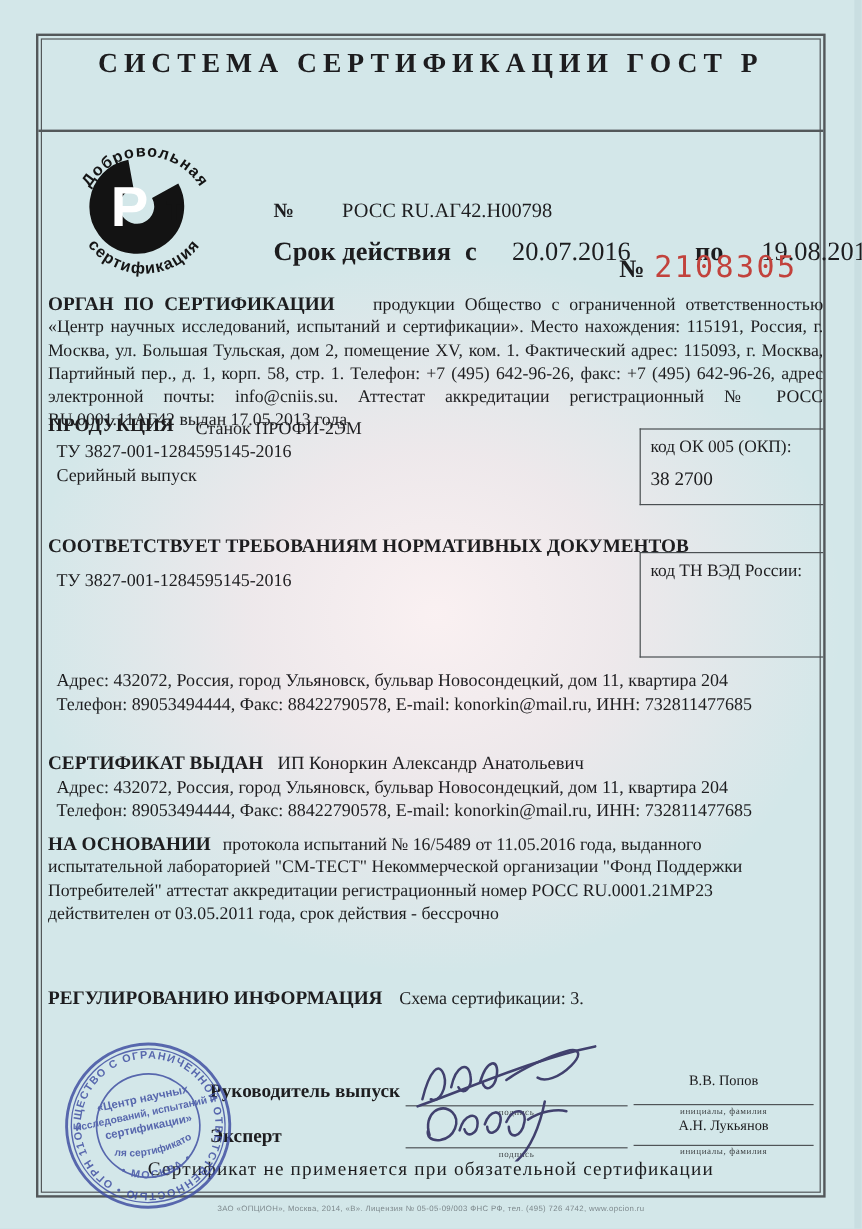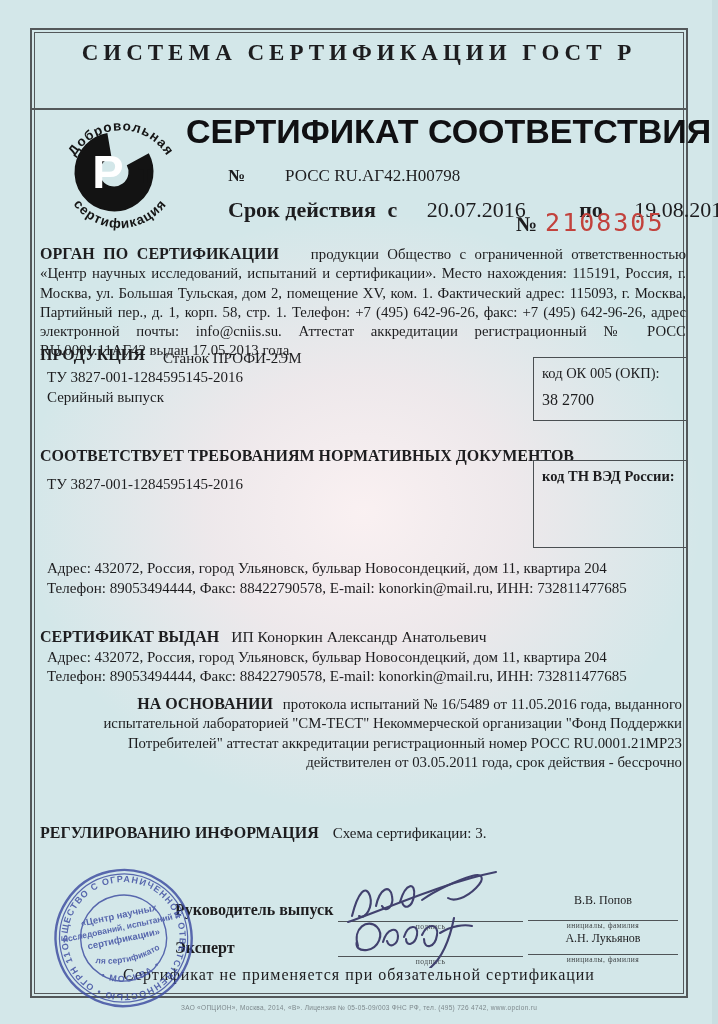--- a/index.html
+++ b/index.html
@@ -71,21 +71,20 @@
       </text>
       <text font-size="13.5" font-weight="bold" fill="#151515" letter-spacing="1">
         <textPath href="#arcBot" startOffset="50%" text-anchor="middle">сертификация</textPath>
       </text>
       <circle cx="66" cy="64" r="27" fill="none" stroke="#131313" stroke-width="25" stroke-dasharray="136 33.6" stroke-dashoffset="-152" transform="rotate(8 66 64)"></circle>
       <text x="60" y="80" font-size="47" font-weight="bold" fill="#ffffff" text-anchor="middle" font-family="Liberation Sans, sans-serif">Р</text>
       <text x="97" y="75" font-size="30" font-weight="bold" fill="#131313" text-anchor="middle">т</text>
     </svg>
   </div>
 
-  <div class="abs title">СЕРТИФИКАТ СООТВЕТСТВИЯ</div>
 
   <div class="abs certno-row">
     <span class="lbl">№</span><span class="val">РОСС RU.АГ42.Н00798</span>
   </div>
 
   <div class="abs validity-row">
     <span class="lbl">Срок действия</span>
     <span class="lbl" style="margin-left:6px;">с</span>
     <span style="margin-left:24px;">20.07.2016</span>
     <span class="lbl" style="margin-left:48px;">по</span>
@@ -106,36 +105,36 @@
   <div class="abs line15" style="left:47px;top:389px;">Серийный выпуск</div>
 
   <div class="abs code-box" style="left:533px;top:357px;width:136px;height:48px;">
     <div>код ОК 005 (ОКП):</div>
     <div class="cv">38 2700</div>
   </div>
 
   <div class="abs sec-h" style="left:40px;top:447px;">СООТВЕТСТВУЕТ ТРЕБОВАНИЯМ НОРМАТИВНЫХ ДОКУМЕНТОВ</div>
   <div class="abs line15" style="left:47px;top:476px;">ТУ 3827-001-1284595145-2016</div>
 
-  <div class="abs code-box" style="left:533px;top:460px;width:136px;height:72px;font-weight:bold;">
+  <div class="abs code-box" style="left:533px;top:460px;width:136px;height:72px;">
     <div>код ТН ВЭД России:</div>
   </div>
 
   <div class="abs" style="left:40px;top:559px;width:648px;line-height:19.5px;">
     <div class="line15" style="padding-left:7px;">Адрес: 432072, Россия, город Ульяновск, бульвар Новосондецкий, дом 11, квартира 204</div>
     <div class="line15" style="padding-left:7px;">Телефон: 89053494444, Факс: 88422790578, E-mail: konorkin@mail.ru, ИНН: 732811477685</div>
   </div>
 
   <div class="abs" style="left:40px;top:627px;width:648px;line-height:19.5px;">
     <div class="line15"><span class="sec-h gap12">СЕРТИФИКАТ ВЫДАН</span><span style="font-size:15.5px;">ИП Коноркин Александр Анатольевич</span></div>
     <div class="line15" style="padding-left:7px;">Адрес: 432072, Россия, город Ульяновск, бульвар Новосондецкий, дом 11, квартира 204</div>
     <div class="line15" style="padding-left:7px;">Телефон: 89053494444, Факс: 88422790578, E-mail: konorkin@mail.ru, ИНН: 732811477685</div>
   </div>
 
-  <p class="abs para" style="left:40px;top:694px;width:642px;text-align:right;">
+  <p class="abs para" style="left:40px;top:694px;width:642px;">
     <span class="sec-h gap10">НА ОСНОВАНИИ</span><span>протокола испытаний № 16/5489 от 11.05.2016 года, выданного испытательной лабораторией "СМ-ТЕСТ" Некоммерческой организации "Фонд Поддержки Потребителей" аттестат аккредитации регистрационный номер РОСС RU.0001.21МР23 действителен от 03.05.2011 года, срок действия - бессрочно</span>
   </p>
 
   <div class="abs" style="left:40px;top:824px;">
     <span class="sec-h gap14">РЕГУЛИРОВАНИЮ ИНФОРМАЦИЯ</span><span class="line15">Схема сертификации: 3.</span>
   </div>
 
   <div class="abs sec-h" style="left:175px;top:901px;">Руководитель выпуск</div>
   <div class="abs" style="left:338px;top:921px;width:185px;">
     <div class="sig-line"></div>

